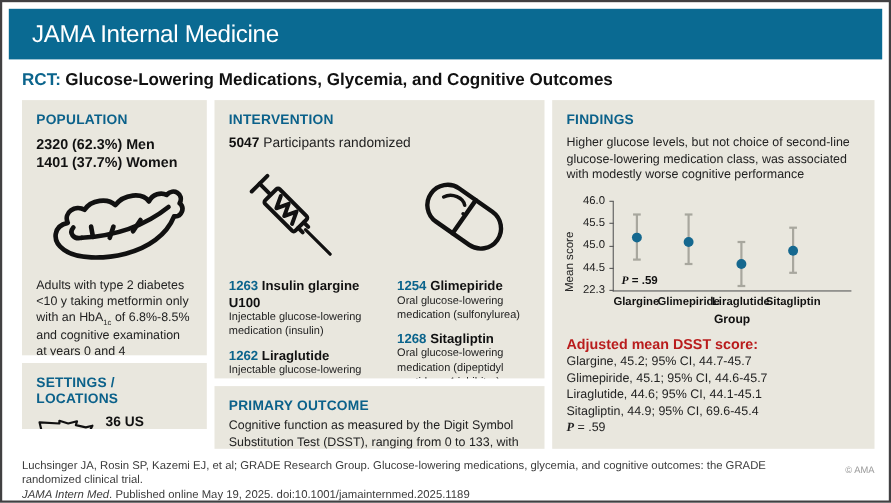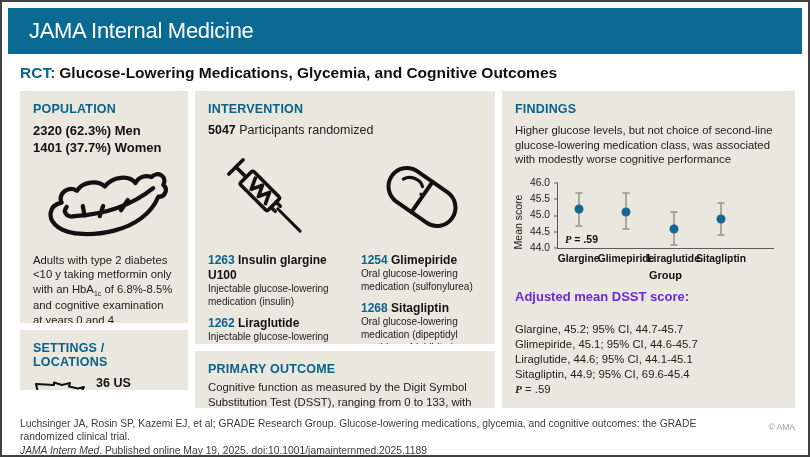--- a/index.html
+++ b/index.html
@@ -67,21 +67,21 @@
   .dot { position: absolute; width: 9px; height: 9px; border-radius: 50%; transform: translate(-50%, 50%); }
   .xtick-label { position: absolute; top: calc(100% + 5px); transform: translateX(-50%);
     font-size: 10.3px; font-weight: bold; color: #111; white-space: nowrap; }
   .chart-p { position: absolute; left: 7px; bottom: 3px; font-size: 10.5px; font-weight: 600; color: #111; }
   .chart-p i { font-family: "Liberation Serif", serif; }
   .chart-xlabel { position: absolute; left: 42px; right: 8px; bottom: 0; text-align: center;
     font-size: 11px; font-weight: bold; color: #111; }
   .chart-ylabel { position: absolute; left: -3px; top: 8px; bottom: 32px; display: flex; align-items: center;
     writing-mode: vertical-rl; transform: rotate(180deg); font-size: 10.5px; color: #222; }
 
-  .adj-heading { color: #6d28d9; font-weight: bold; font-size: 13px; margin-bottom: 18px; }
+  .adj-heading { color: #b91c1c; font-weight: bold; font-size: 13px; margin-bottom: 2px; }
   .adj-line { font-size: 11.3px; line-height: 1.32; color: #222; }
   .adj-line i { font-family: "Liberation Serif", serif; font-weight: 600; }
 
   
   .footer { position: relative; padding: 9px 70px 0 18px; font-size: 10.3px; line-height: 1.3; color: #3c3c3c; }
   .footer .cr { position: absolute; right: 13px; top: 14px; font-size: 8.5px; color: #9b9b9b; }
   .footer i { font-style: italic; }
 
   svg { display: block; }
 </style>
@@ -197,21 +197,21 @@
 
     <div class="col col3">
       <div class="panel fin-panel">
         <div class="panel-heading">FINDINGS</div>
         <div class="fin-summary">Higher glucose levels, but not choice of second-line glucose-lowering medication class, was associated with modestly worse cognitive performance</div>
 
         <div class="chart">
           <div class="chart-ylabel">Mean score</div>
           <div class="chart-plot">
             <div class="chart-p"><i>P</i><span> = .59</span></div>
-          <div class="ytick-label" style="bottom: 0%;">44.0</div>
+          <div class="ytick-label" style="bottom: 0%;">22.3</div>
               <div class="ytick-mark" style="bottom: 0%;"></div>
               <div class="ytick-label" style="bottom: 25%;">44.5</div>
               <div class="ytick-mark" style="bottom: 25%;"></div>
               <div class="ytick-label" style="bottom: 50%;">45.0</div>
               <div class="ytick-mark" style="bottom: 50%;"></div>
               <div class="ytick-label" style="bottom: 75%;">45.5</div>
               <div class="ytick-mark" style="bottom: 75%;"></div>
               <div class="ytick-label" style="bottom: 100%;">46.0</div>
               <div class="ytick-mark" style="bottom: 100%;"></div>
               <div class="whisker" style="left: 9.5%; bottom: 35%; height: 50%; background: rgb(168, 167, 158);"></div>

